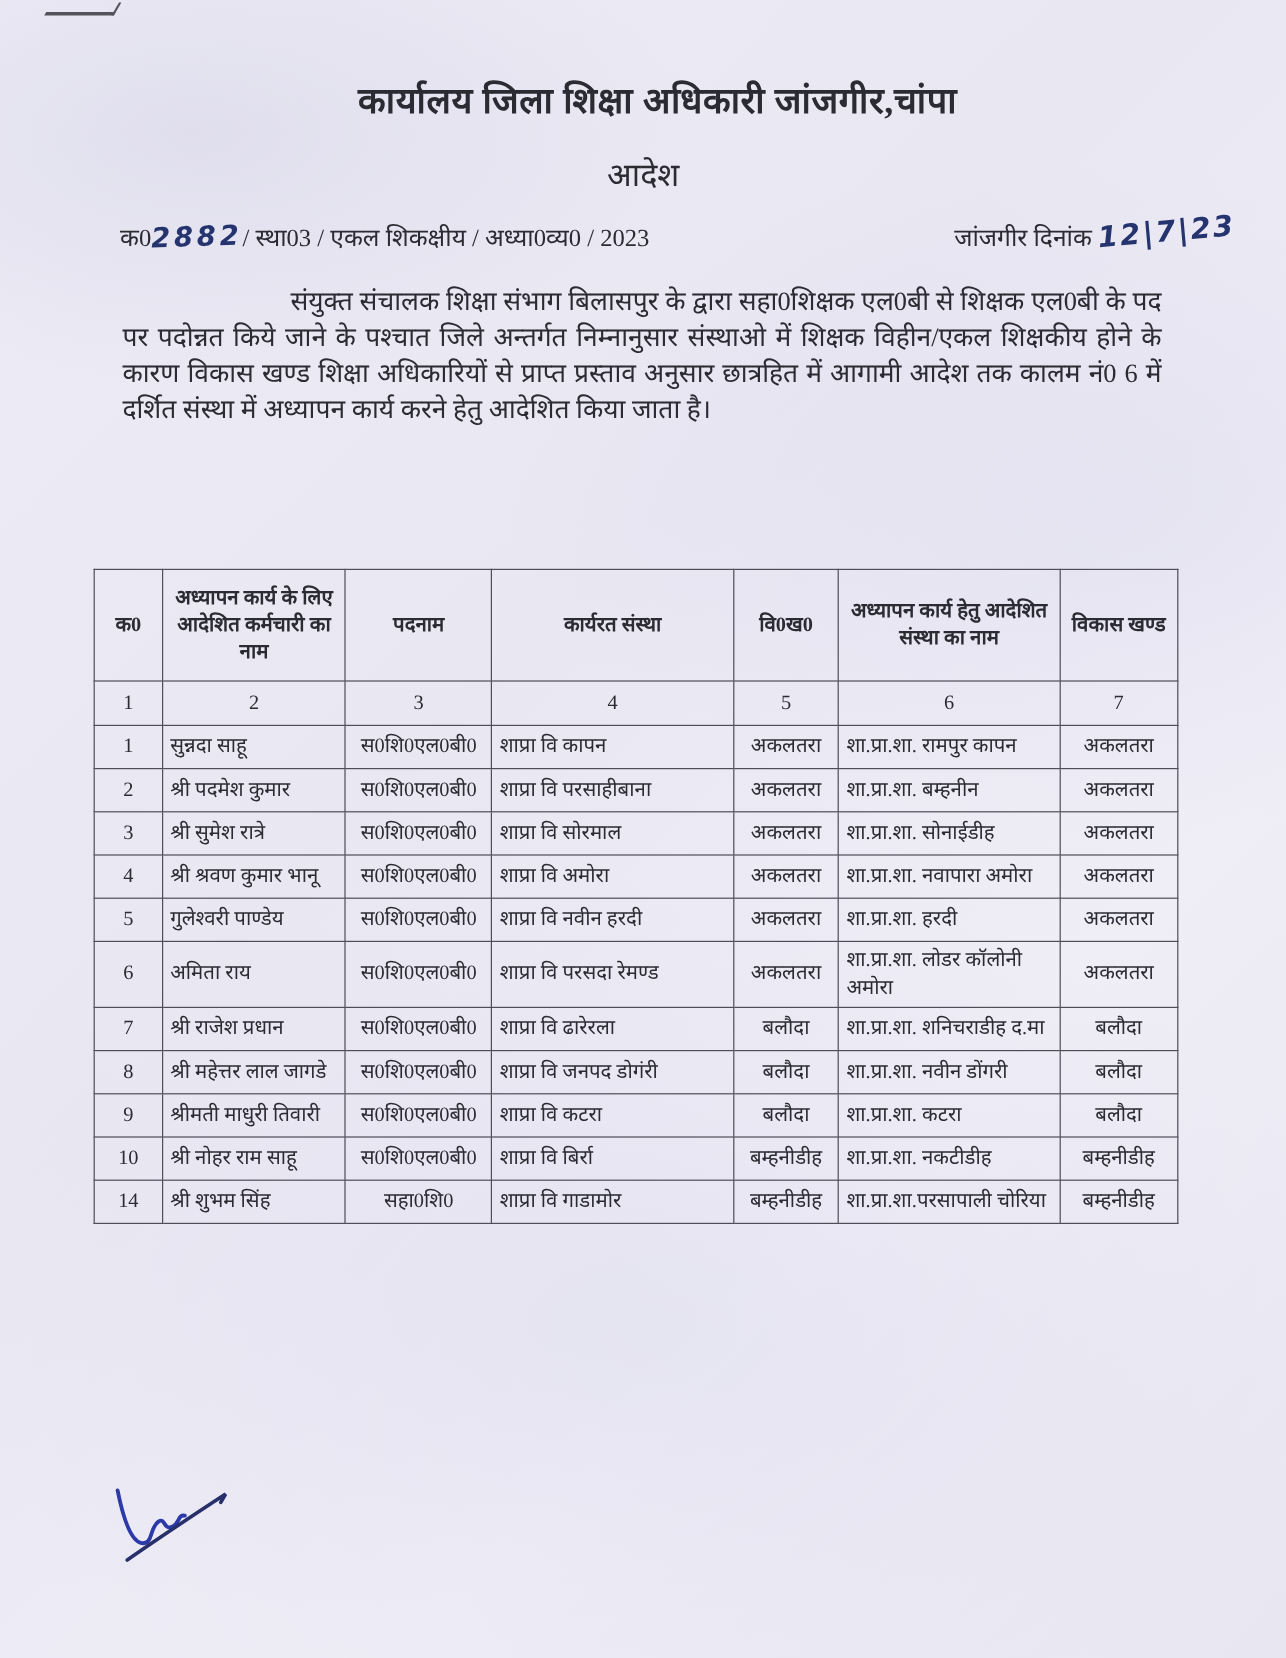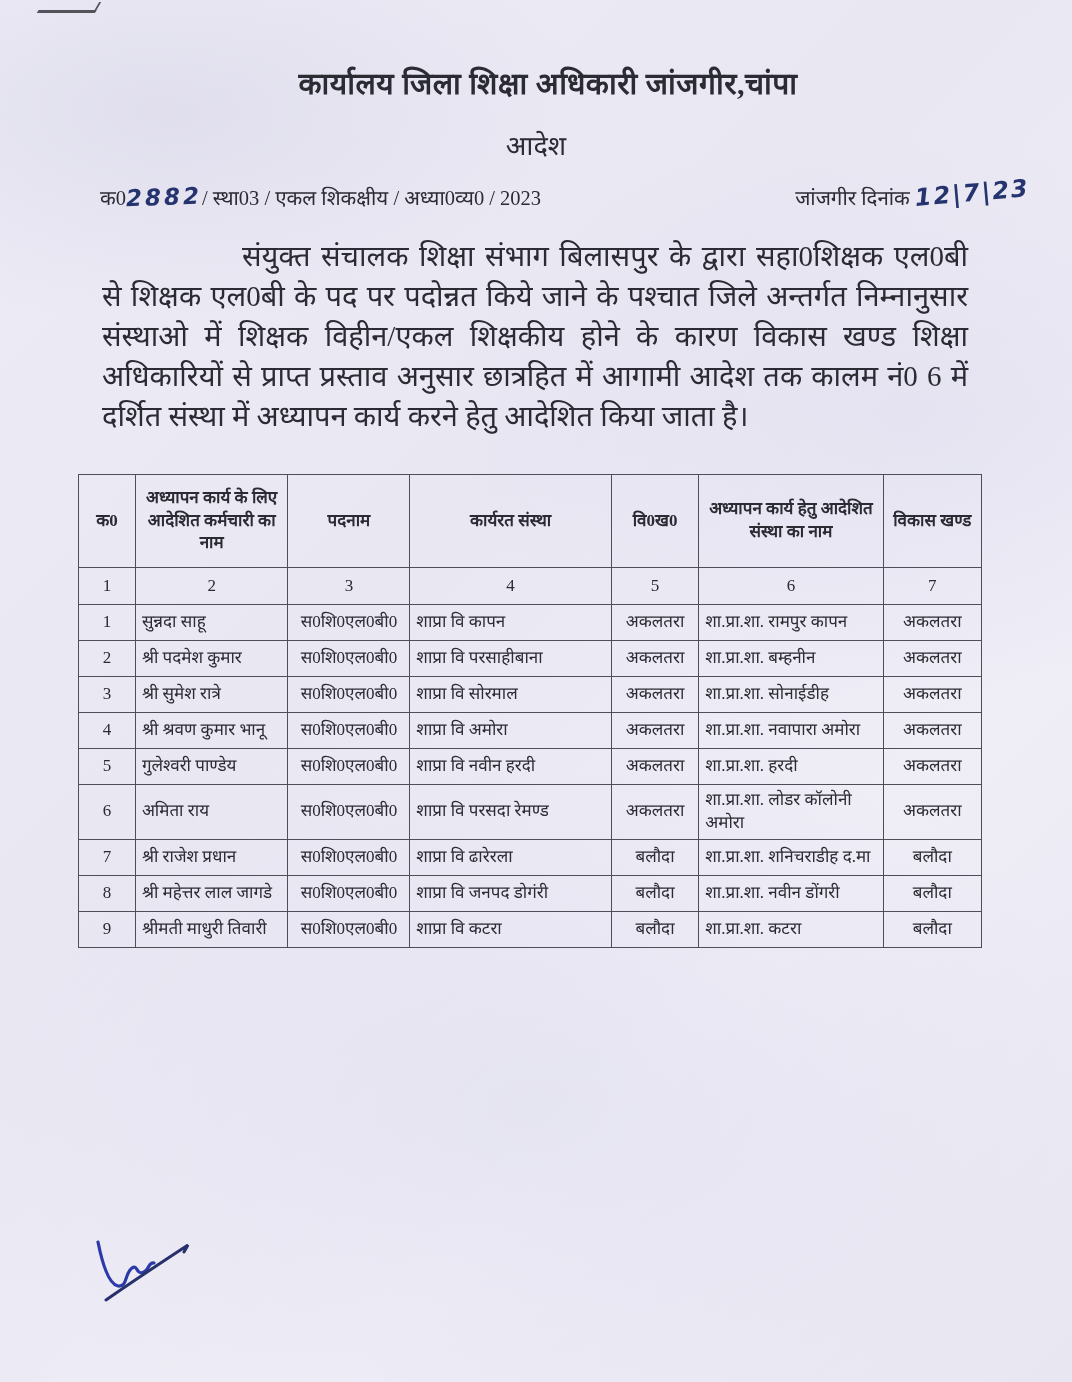--- a/index.html
+++ b/index.html
@@ -36,21 +36,21 @@
   .ref-left{white-space:nowrap;}
   .hand{
     font-family:"DejaVu Sans",sans-serif;
     color:#25346e;font-style:italic;font-weight:bold;
   }
   .hand-no{font-size:23px;letter-spacing:3px;transform:rotate(-2deg);display:inline-block;}
   .ref-right{white-space:nowrap;}
   .hand-date{font-size:24px;letter-spacing:2px;transform:rotate(-5deg) translateY(-4px);display:inline-block;}
   .body-par{
     position:absolute;top:236px;left:102px;width:866px;
-    font-size:29px;line-height:40px;text-align:justify;text-indent:140px;
+    font-size:22px;line-height:30px;text-align:justify;text-indent:140px;
   }
   table.order{
     position:absolute;top:474px;left:78px;width:904px;
     border-collapse:collapse;table-layout:fixed;
     font-size:17px;line-height:1.35;
     font-family:"Liberation Serif","DejaVu Serif",serif;
   }
   table.order th,table.order td{
     border:1.6px solid #4e4d58;
     padding:4px 6px;
@@ -191,20 +191,38 @@
         </tr>
         <tr>
           <td class="al-center">9</td>
           <td class="al-left">श्रीमती माधुरी तिवारी</td>
           <td class="al-center">स0शि0एल0बी0</td>
           <td class="al-left">शाप्रा वि कटरा</td>
           <td class="al-center">बलौदा</td>
           <td class="al-left">शा.प्रा.शा. कटरा</td>
           <td class="al-center">बलौदा</td>
         </tr>
+        <tr>
+          <td class="al-center">10</td>
+          <td class="al-left">श्री नोहर राम साहू</td>
+          <td class="al-center">स0शि0एल0बी0</td>
+          <td class="al-left">शाप्रा वि बिर्रा</td>
+          <td class="al-center">बम्हनीडीह</td>
+          <td class="al-left">शा.प्रा.शा. नकटीडीह</td>
+          <td class="al-center">बम्हनीडीह</td>
+        </tr>
+        <tr>
+          <td class="al-center">14</td>
+          <td class="al-left">श्री शुभम सिंह</td>
+          <td class="al-center">सहा0शि0</td>
+          <td class="al-left">शाप्रा वि गाडामोर</td>
+          <td class="al-center">बम्हनीडीह</td>
+          <td class="al-left">शा.प्रा.शा.परसापाली चोरिया</td>
+          <td class="al-center">बम्हनीडीह</td>
+        </tr>
       </tbody>
   </table>
 
   <svg class="signature" viewBox="0 0 120 75">
     <path d="M14,10 C18,30 24,52 34,54 C44,55 40,42 48,36 C54,32 52,44 60,40 C66,37 64,30 70,31" fill="none" stroke="#2b3aa8" stroke-width="3.2" stroke-linecap="round"></path>
     <path d="M22,68 C45,52 78,30 104,13 L100,20" fill="none" stroke="#28306b" stroke-width="3" stroke-linecap="round"></path>
   </svg>
 
 </div>
 

